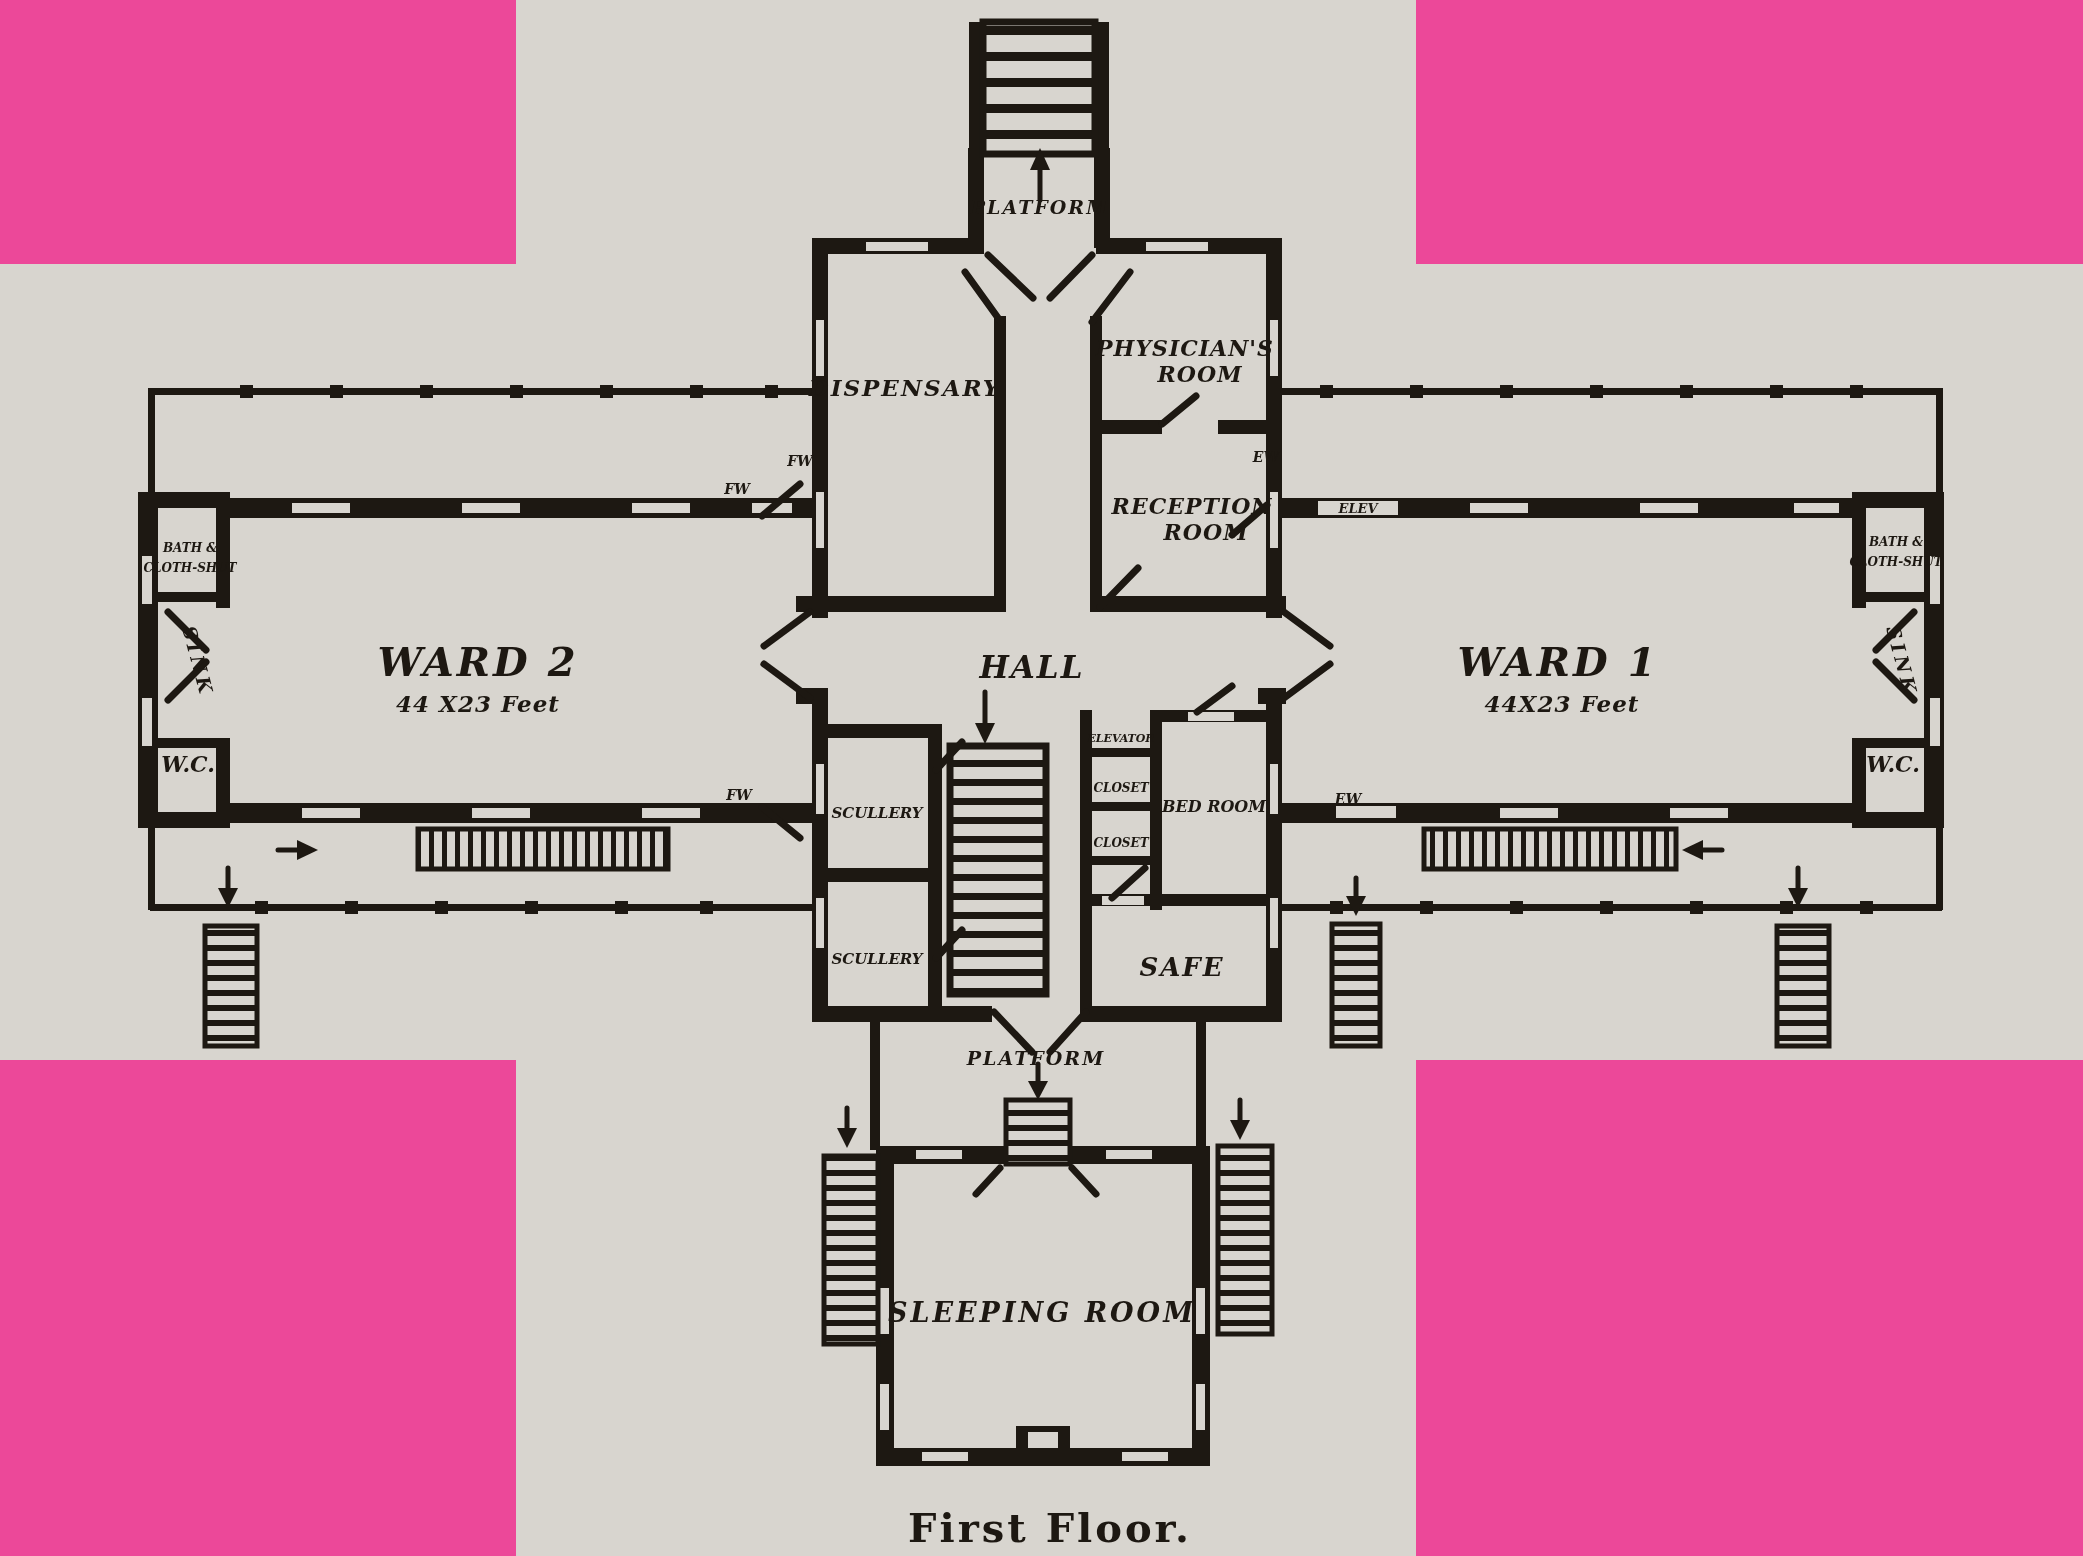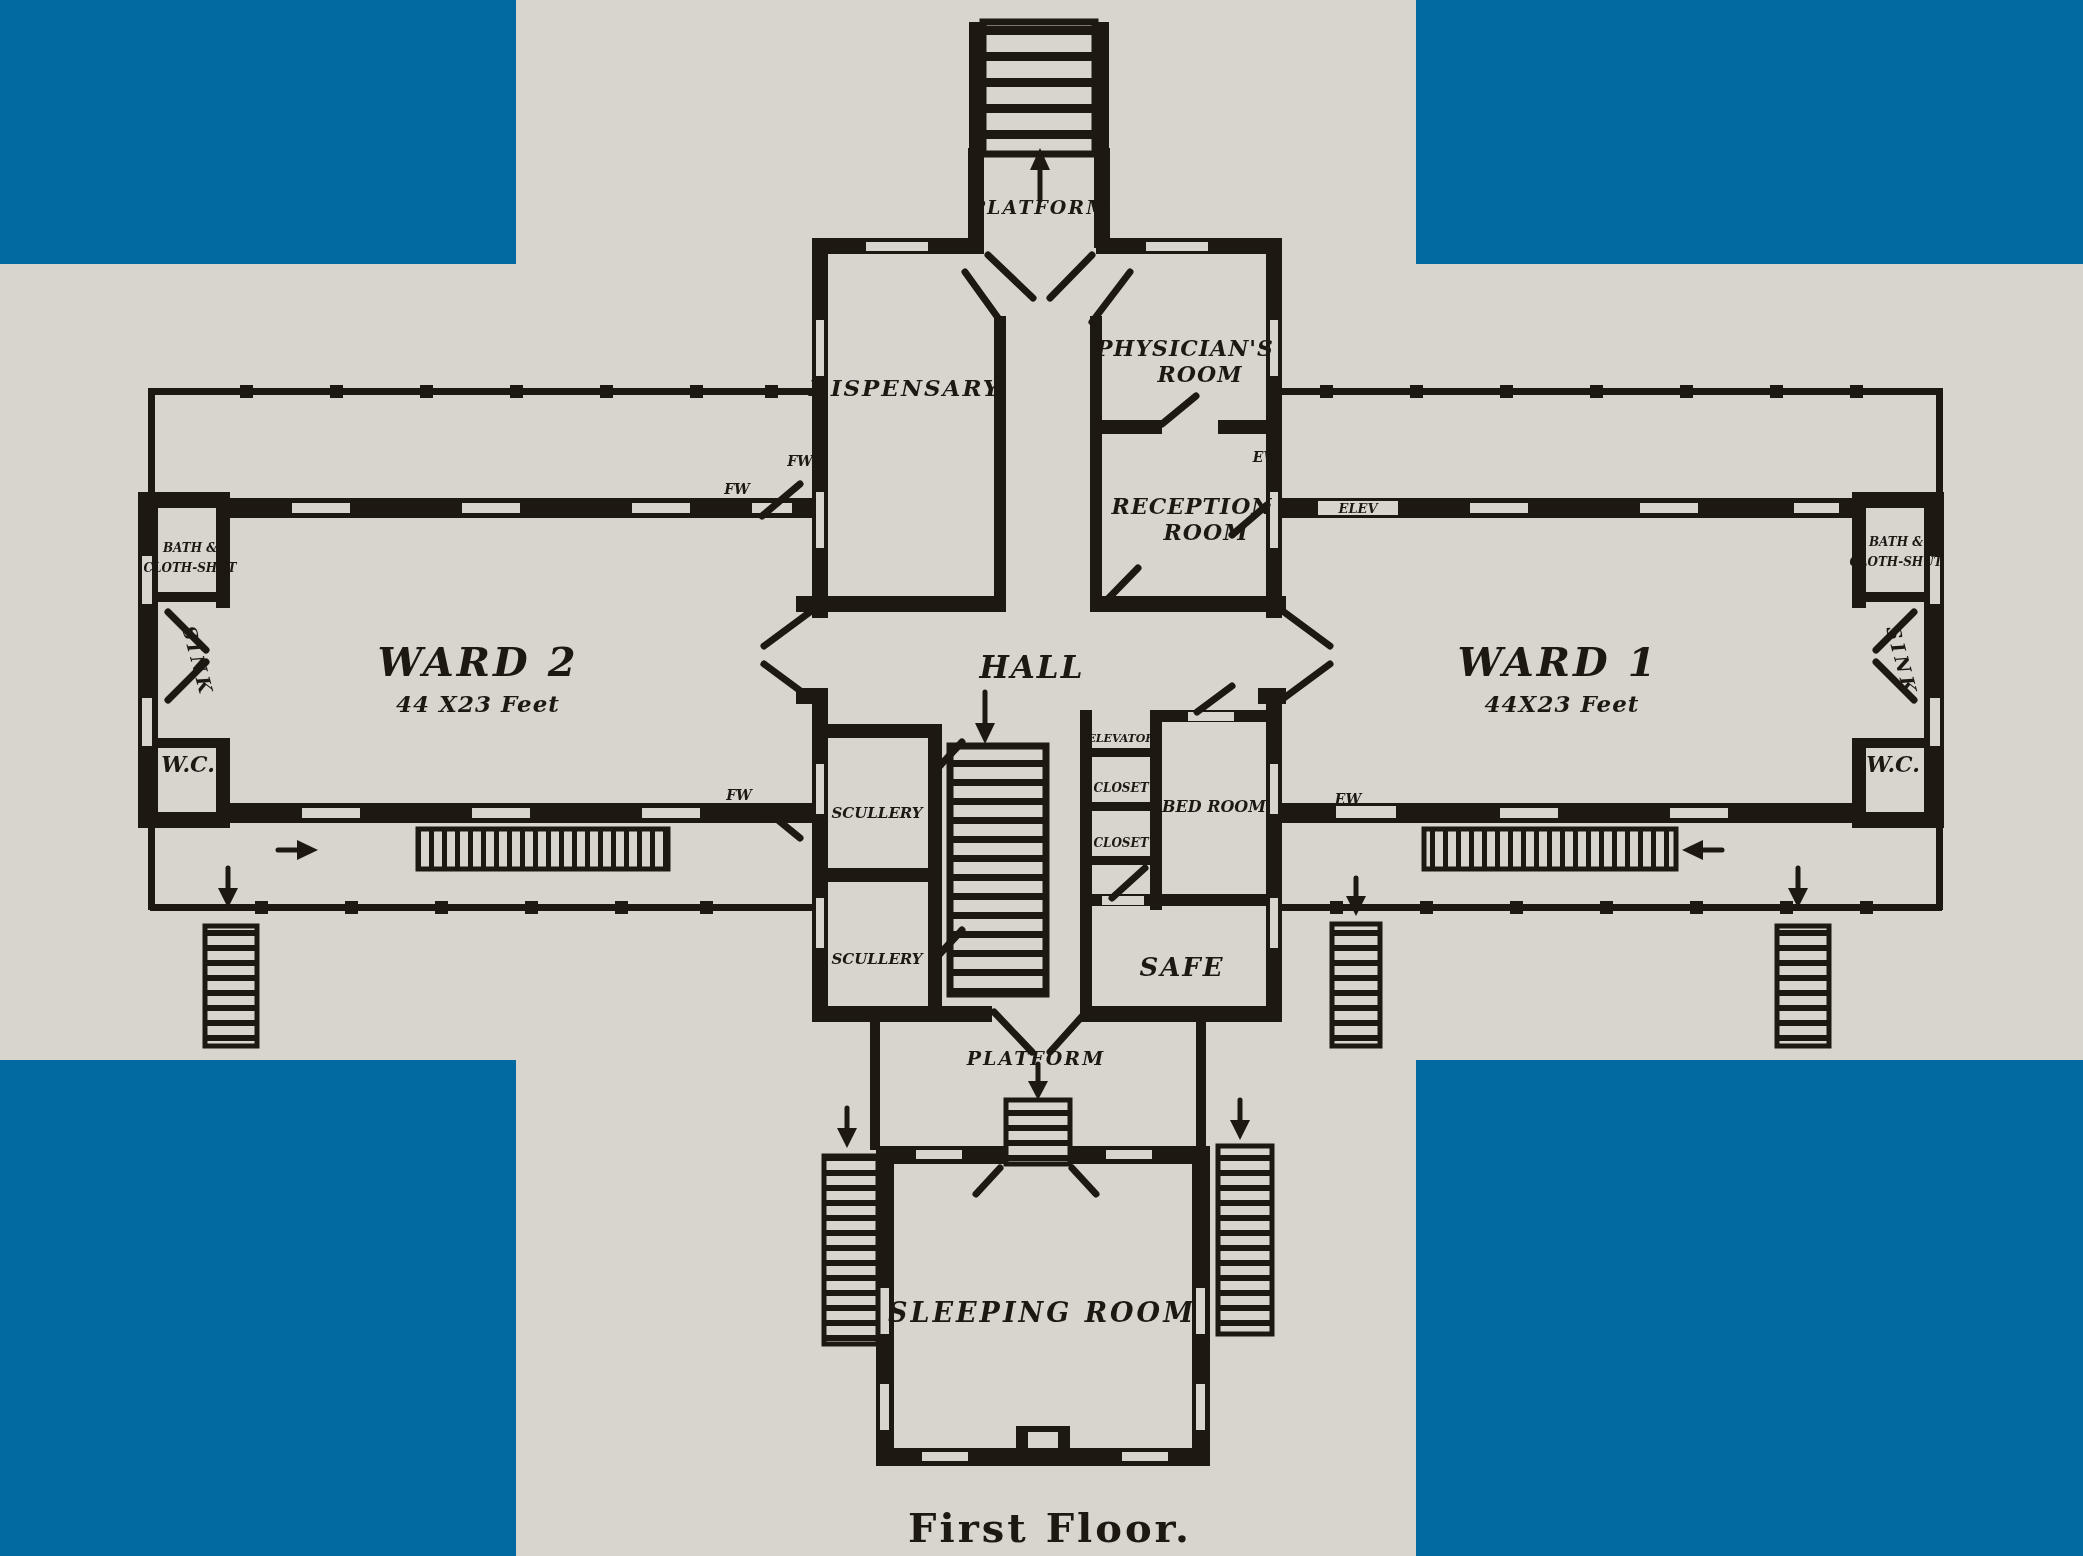--- a/index.html
+++ b/index.html
@@ -1,16 +1,16 @@
 <!DOCTYPE html>
 <html><head>
 <meta charset="utf-8">
 <style>
   html,body{margin:0;padding:0;background:#ffffff;}
-  .stage{position:relative;width:2083px;height:1556px;background:#0369a1;overflow:hidden;}
+  .stage{position:relative;width:2083px;height:1556px;background:#ec4899;overflow:hidden;}
   svg{display:block;}
   .stamp{font-family:"DejaVu Serif",serif;font-weight:bold;font-style:italic;fill:#1d1812;}
   .stamp-plain{font-family:"DejaVu Serif",serif;font-weight:bold;fill:#1d1812;}
   .ink{fill:#1d1812;}
   .paperfill{fill:#d8d5cf;}
   .swing{stroke:#1d1812;stroke-width:7;stroke-linecap:round;fill:none;}
   .arrow{stroke:#1d1812;stroke-width:5;stroke-linecap:round;fill:none;}
   .arrowhead{fill:#1d1812;stroke:none;}
 </style>
 </head>

